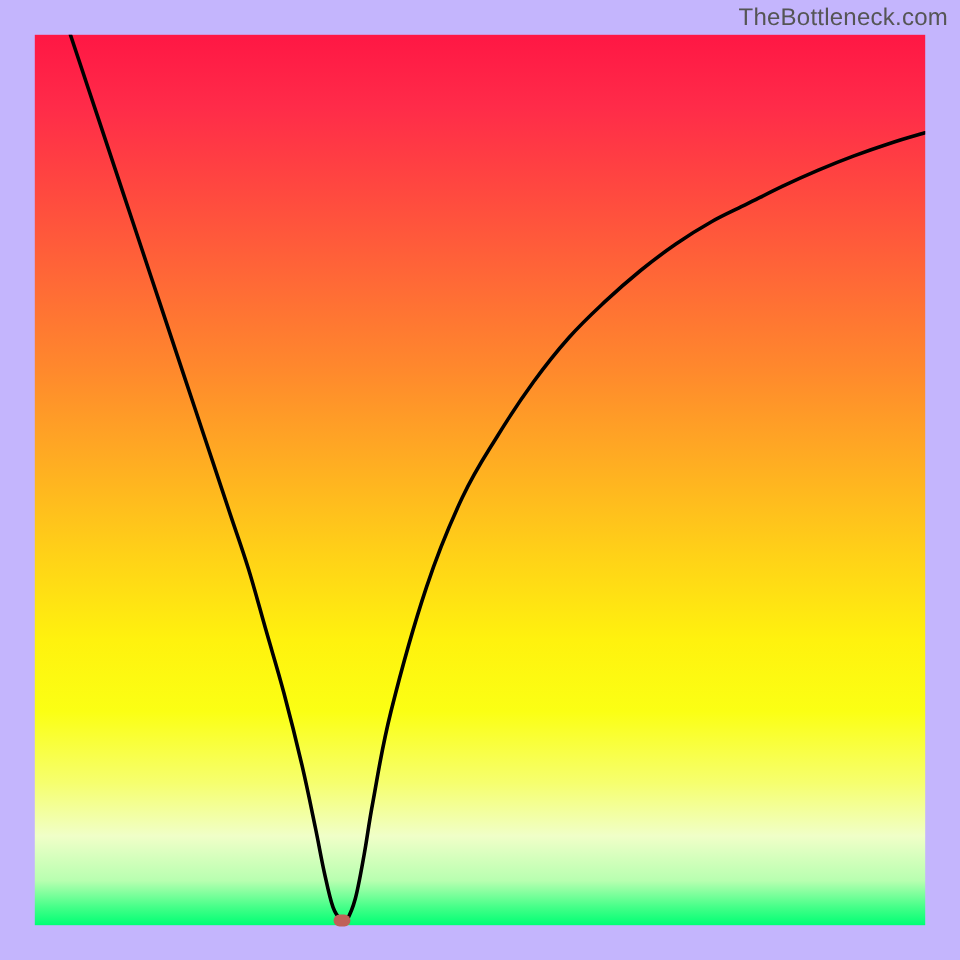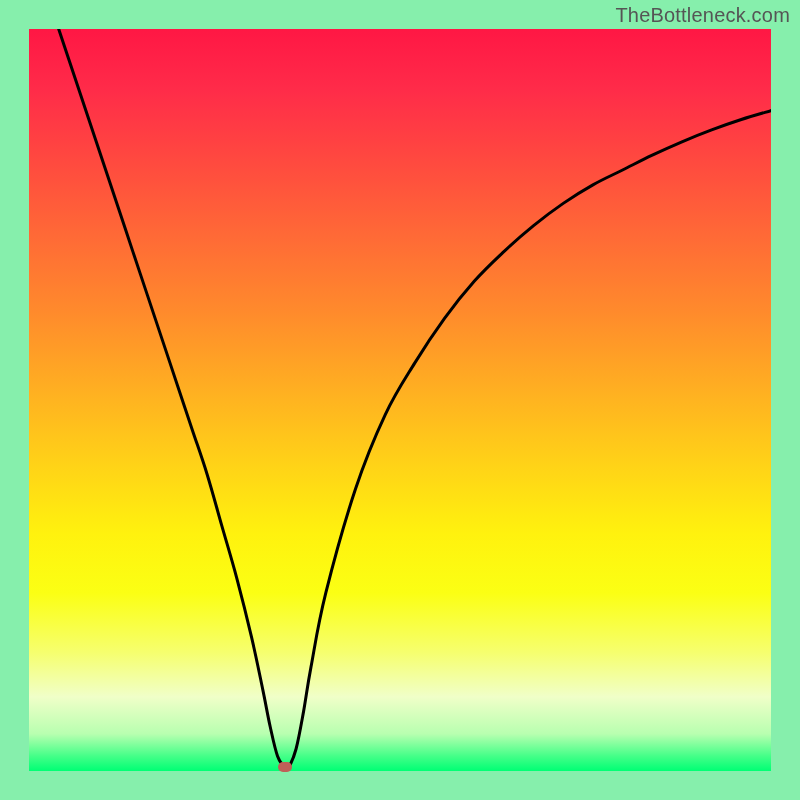--- a/index.html
+++ b/index.html
@@ -3,21 +3,21 @@
 <meta charset="utf-8">
 <style>
   * { margin: 0; padding: 0; box-sizing: border-box; }
   html, body { width: 800px; height: 800px; overflow: hidden; }
   body { background: #000; font-family: Arial, sans-serif; }
 
   .frame {
     position: absolute;
     left: 0; top: 0;
     width: 800px; height: 800px;
-    background: #86efac;
+    background: #c4b5fd;
   }
 
   .plot-area {
     position: absolute;
     left: 29px;
     top: 29px;
     width: 742px;
     height: 742px;
     background: linear-gradient(to bottom,
       #ff1744 0%,

